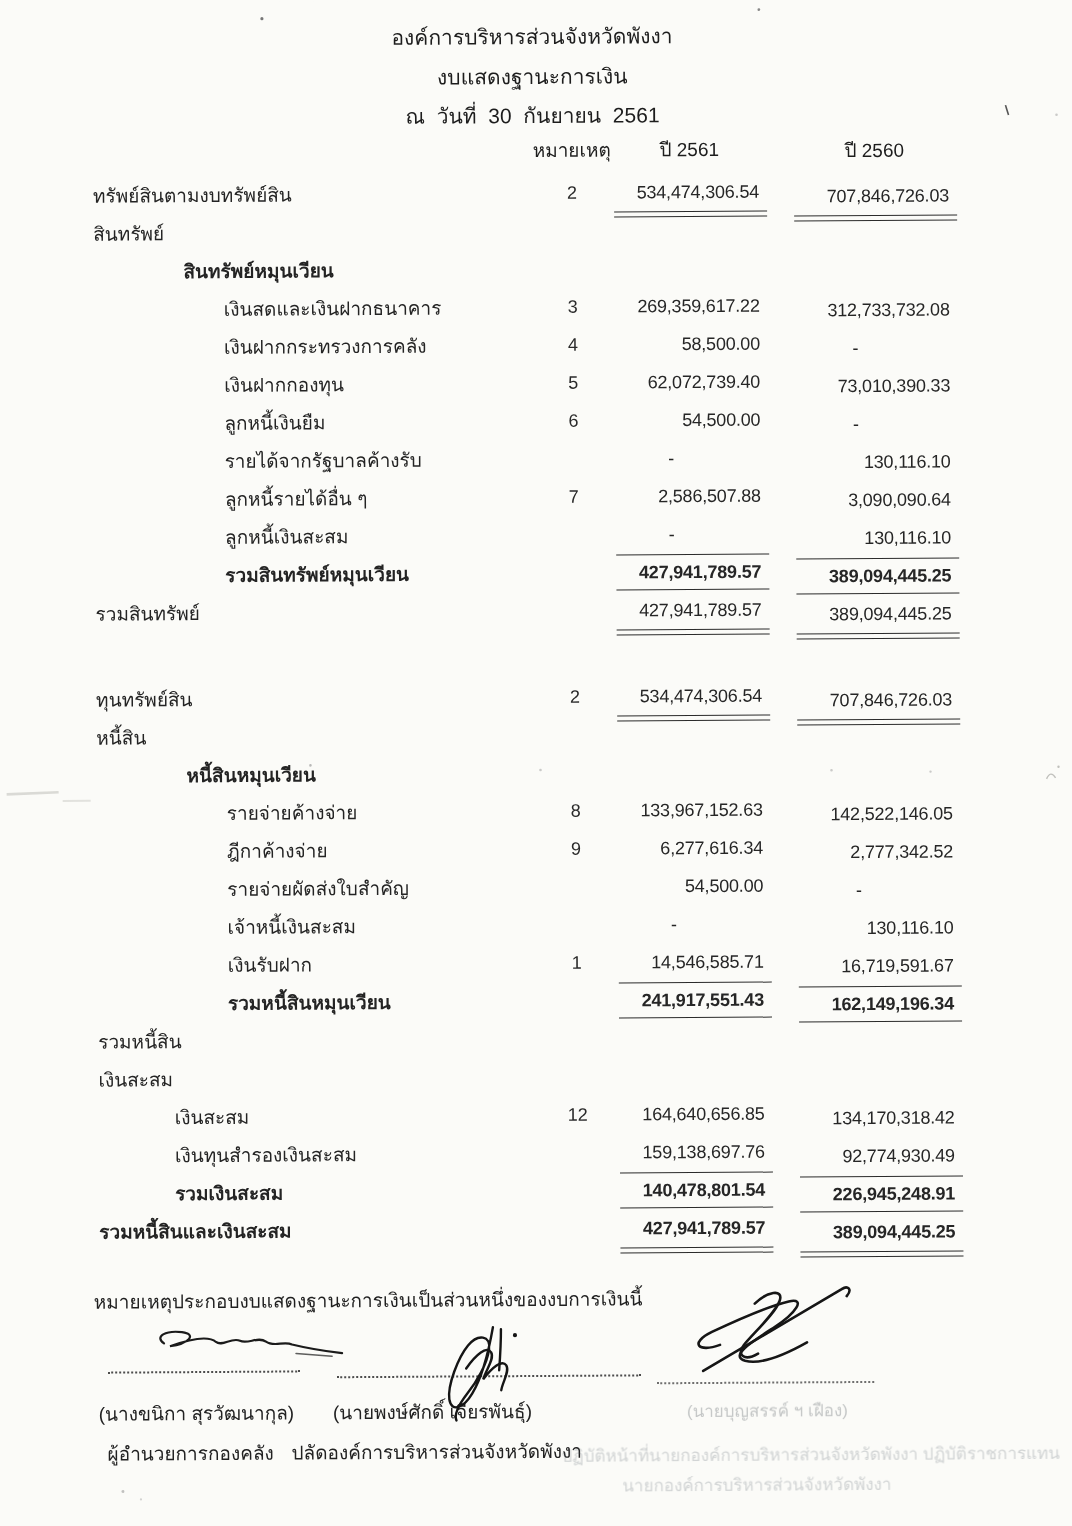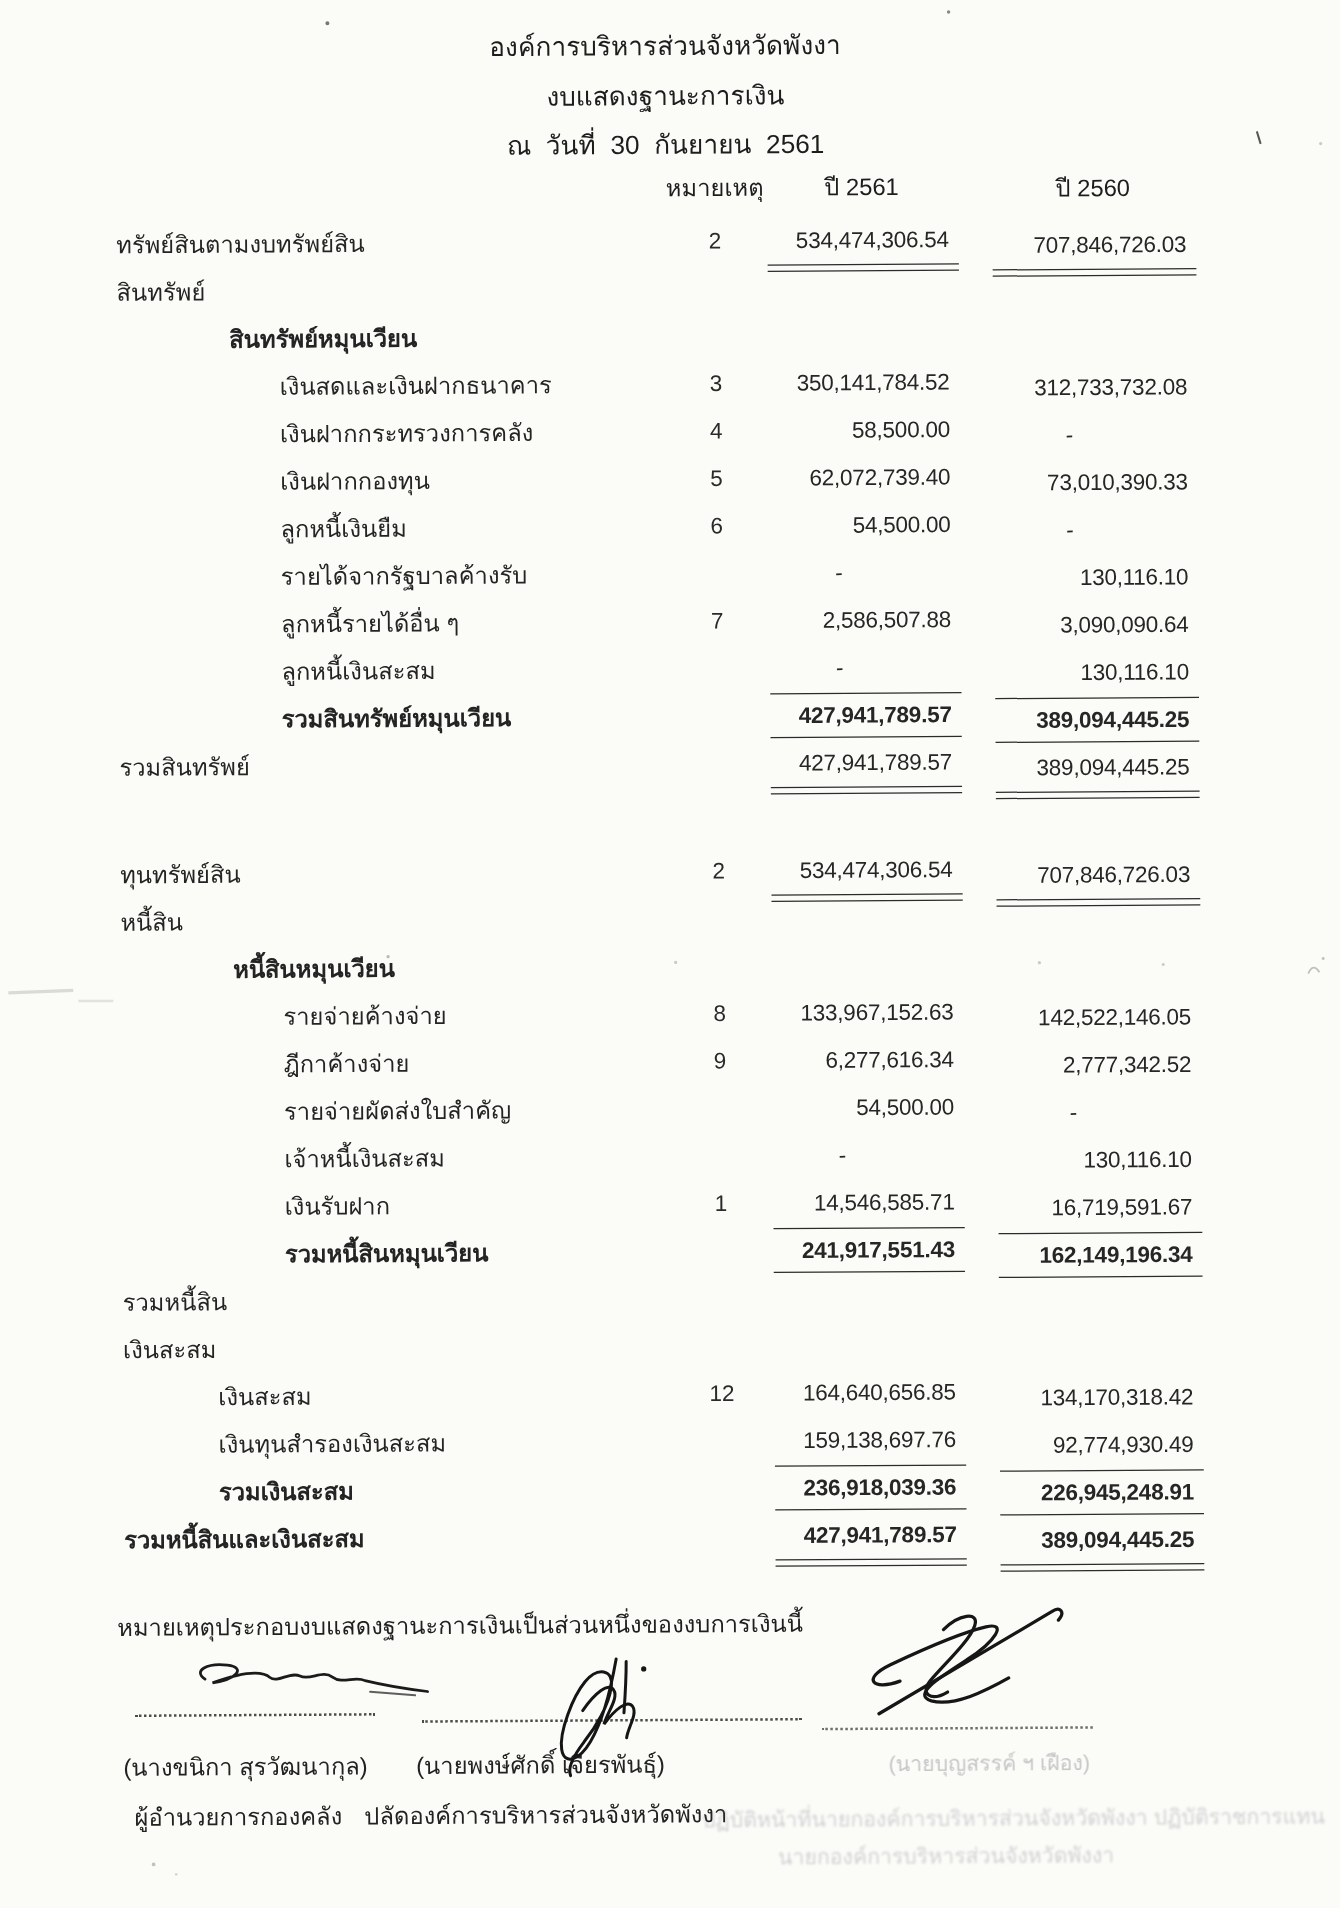--- a/index.html
+++ b/index.html
@@ -44,21 +44,21 @@
   
   .dotline{position:absolute;height:0;border-bottom:2.4px dotted #4c4c4c;}
   #dotline-1{left:104px;top:1369px;width:192px;}
   #dotline-2{left:333px;top:1375px;width:304px;}
   #dotline-3{left:653px;top:1383px;width:217px;opacity:.8;}
   .sig-text{position:absolute;font-size:19px;white-space:nowrap;color:#222;transform:translateX(-50%);}
   #sig1-name{left:192px;top:1396px;}
   #sig1-title{left:186px;top:1436px;}
   #sig2-name{left:428px;top:1396px;}
   #sig2-title{left:432px;top:1436px;}
-  .faint{color:#5a6166;opacity:.34;filter:blur(.5px);margin-left:24px;}
+  .faint{color:#5a6166;opacity:.34;filter:blur(.5px);}
   #sig3-name{left:763px;top:1398px;font-size:17px;}
   .stamp{position:absolute;white-space:nowrap;font-size:17px;color:#55606a;opacity:.25;filter:blur(.7px);transform:translateX(-50%);}
   #stamp-line1{left:806px;top:1442px;}
   #stamp-line2{left:752px;top:1472px;}
   .overlay{position:absolute;inset:0;pointer-events:none;}
 </style>
 </head>
 <body>
 
 <div class="sheet">
@@ -92,21 +92,21 @@
   <div class="row i1 bold">
     <div class="c-label">สินทรัพย์หมุนเวียน</div>
     <div class="c-note"></div>
     <div class="c-val c-2561"></div>
     <div class="c-val c-2560"></div>
   </div>
 
   <div class="row i2">
     <div class="c-label">เงินสดและเงินฝากธนาคาร</div>
     <div class="c-note">3</div>
-    <div class="c-val c-2561">350,141,784.52</div>
+    <div class="c-val c-2561">269,359,617.22</div>
     <div class="c-val c-2560">312,733,732.08</div>
   </div>
 
   <div class="row i2">
     <div class="c-label">เงินฝากกระทรวงการคลัง</div>
     <div class="c-note">4</div>
     <div class="c-val c-2561">58,500.00</div>
     <div class="c-val c-2560 dash">-</div>
   </div>
 
@@ -246,21 +246,21 @@
   <div class="row i3">
     <div class="c-label">เงินทุนสำรองเงินสะสม</div>
     <div class="c-note"></div>
     <div class="c-val c-2561">159,138,697.76</div>
     <div class="c-val c-2560">92,774,930.49</div>
   </div>
 
   <div class="row i3 bold">
     <div class="c-label">รวมเงินสะสม</div>
     <div class="c-note"></div>
-    <div class="c-val c-2561 rt rbs">236,918,039.36</div>
+    <div class="c-val c-2561 rt rbs">140,478,801.54</div>
     <div class="c-val c-2560 rt rbs">226,945,248.91</div>
   </div>
 
   <div class="row i0 bold">
     <div class="c-label">รวมหนี้สินและเงินสะสม</div>
     <div class="c-note"></div>
     <div class="c-val c-2561 rbd">427,941,789.57</div>
     <div class="c-val c-2560 rbd">389,094,445.25</div>
   </div>
 </div>

